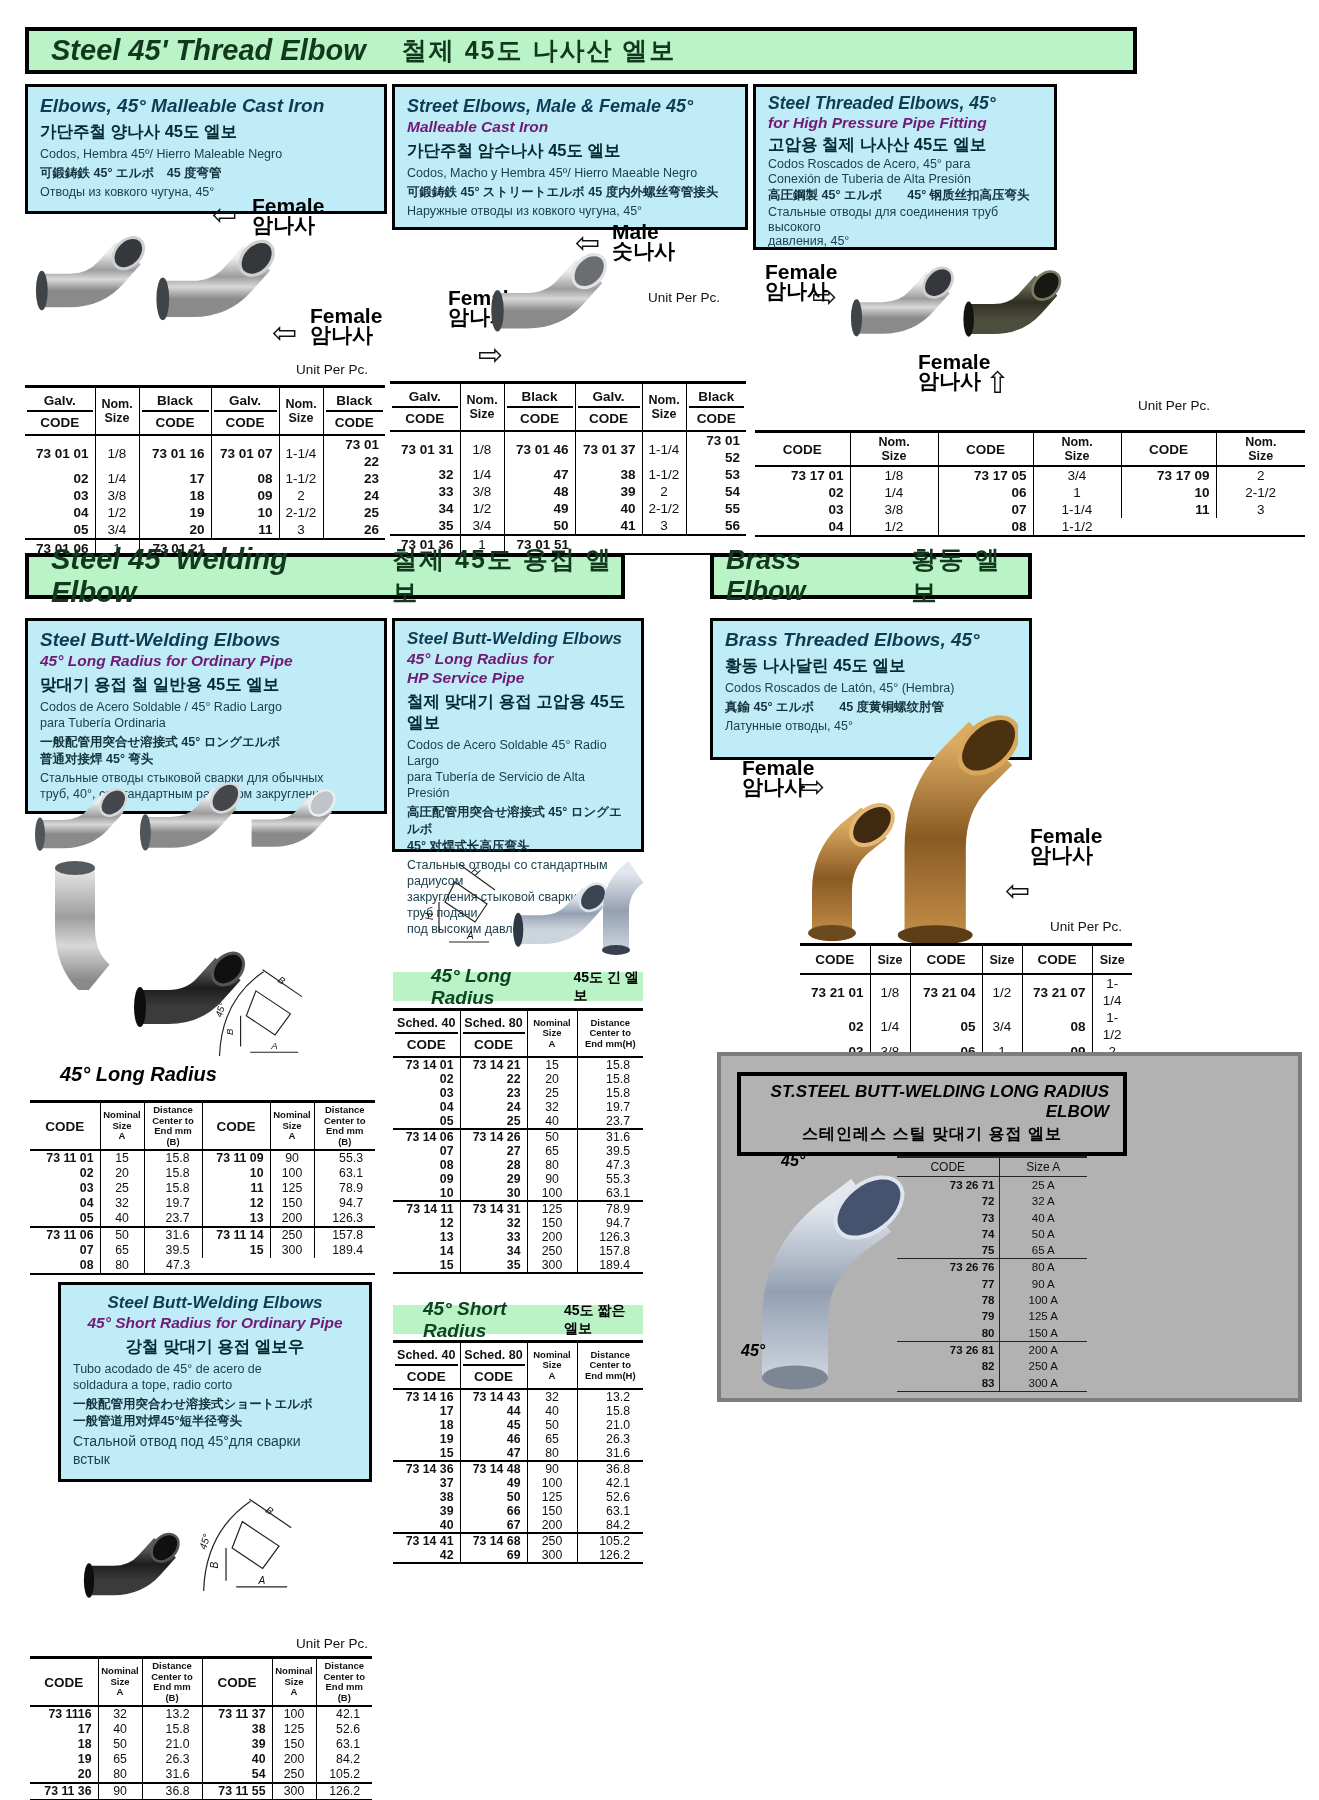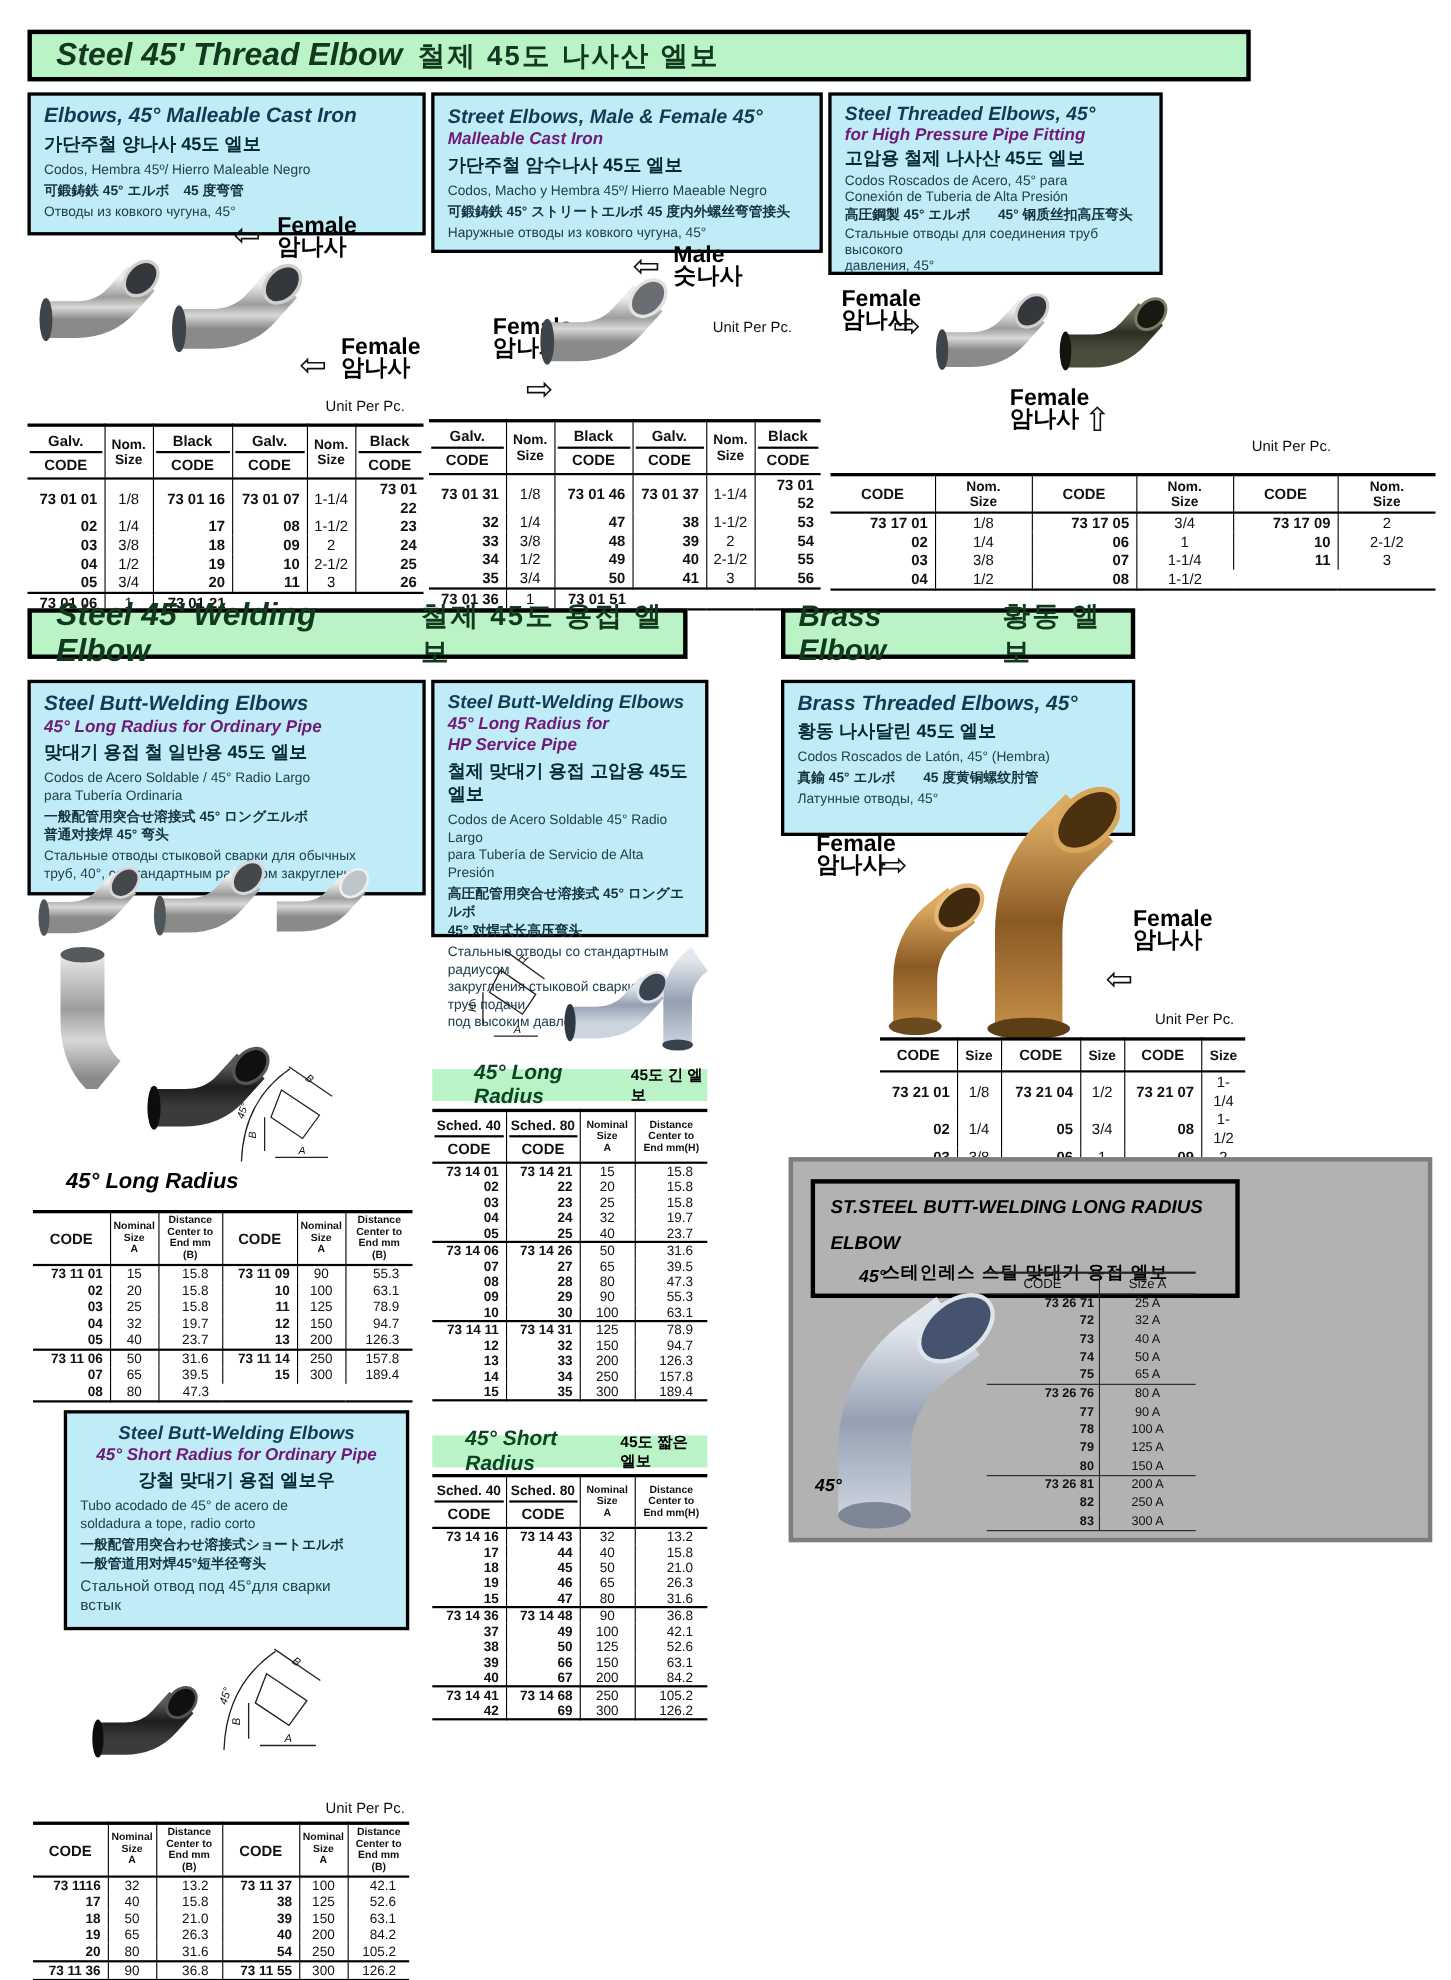--- a/index.html
+++ b/index.html
@@ -3,21 +3,21 @@
 <meta charset="utf-8">
 <style>
   html,body{margin:0;padding:0;background:#fff;}
   #page{position:relative;width:1319px;height:1800px;background:#ffffff;
         font-family:"Liberation Sans", sans-serif;color:#111;overflow:hidden;}
   .abs{position:absolute;}
   .pre{white-space:pre-line;}
 
   
   .banner{background:#b9f3c6;border:4px solid #000;display:flex;align-items:center;
-          gap:14px;padding-left:22px;box-sizing:border-box;}
+          gap:36px;padding-left:22px;box-sizing:border-box;}
   .banner .en{font-style:italic;font-weight:bold;font-size:29px;color:#12391e;}
   .banner .kr{font-weight:bold;font-size:25px;color:#12391e;letter-spacing:2px;}
   .banner.center{justify-content:center;padding-left:12px;gap:24px;}
 
   
   .strip{background:#b9f3c6;display:flex;align-items:center;gap:12px;
          padding-left:38px;box-sizing:border-box;}
   .strip .en{font-style:italic;font-weight:bold;font-size:19px;color:#0c4521;}
   .strip .kr{font-weight:bold;font-size:14px;color:#000;}
 
@@ -77,21 +77,21 @@
   
   .flabel{font-weight:bold;font-size:21px;line-height:19px;white-space:pre-line;color:#000;}
   .arrow{font-family:"DejaVu Sans", sans-serif;font-size:30px;line-height:1;color:#111;}
   .unit{font-size:13.5px;color:#111;}
   .cap{font-style:italic;font-weight:bold;font-size:20px;color:#000;}
   .angle{font-style:italic;font-weight:bold;font-size:16px;color:#000;}
 
   
   .gray-panel{background:#b2b2b2;border:4px solid #7d7d7d;box-sizing:border-box;}
   .gp-title{position:absolute;border:4px solid #000;box-sizing:border-box;padding:6px 14px;}
-  .gp-title .en{font-style:italic;font-weight:bold;font-size:17px;color:#000;line-height:32px;}
+  .gp-title .en{font-style:italic;font-weight:bold;font-size:17px;color:#000;line-height:20px;text-align:right;}
   .gp-title .kr{font-weight:bold;font-size:16px;color:#000;letter-spacing:1px;line-height:24px;text-align:center;}
 
   svg.photo,svg.diag{position:absolute;}
   .diag text{font-size:10px;font-style:italic;fill:#111;font-family:"Liberation Sans",sans-serif;}
 </style>
 </head>
 <body>
 
 <div id="page">
 

